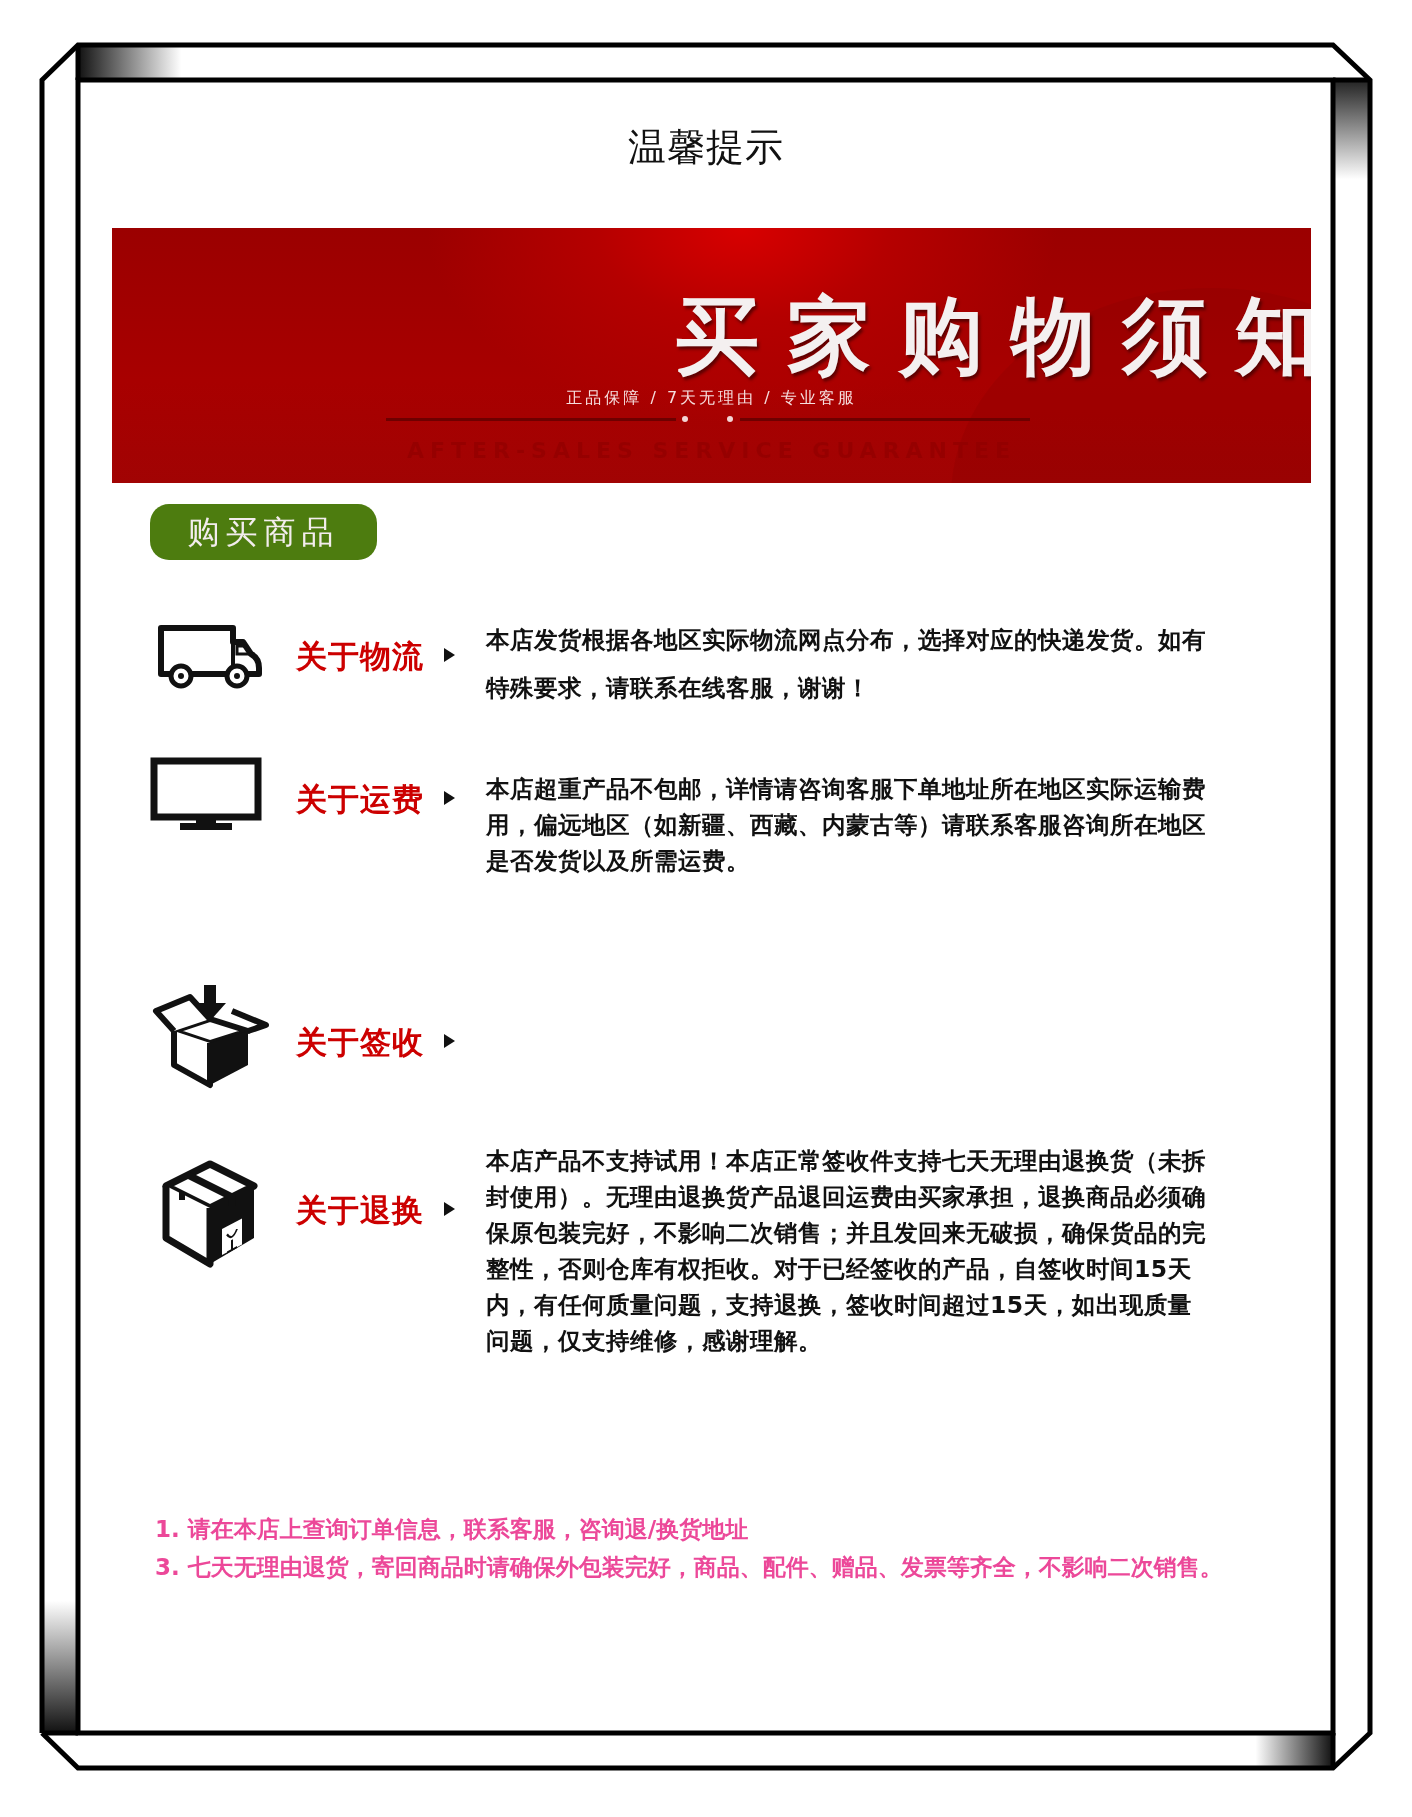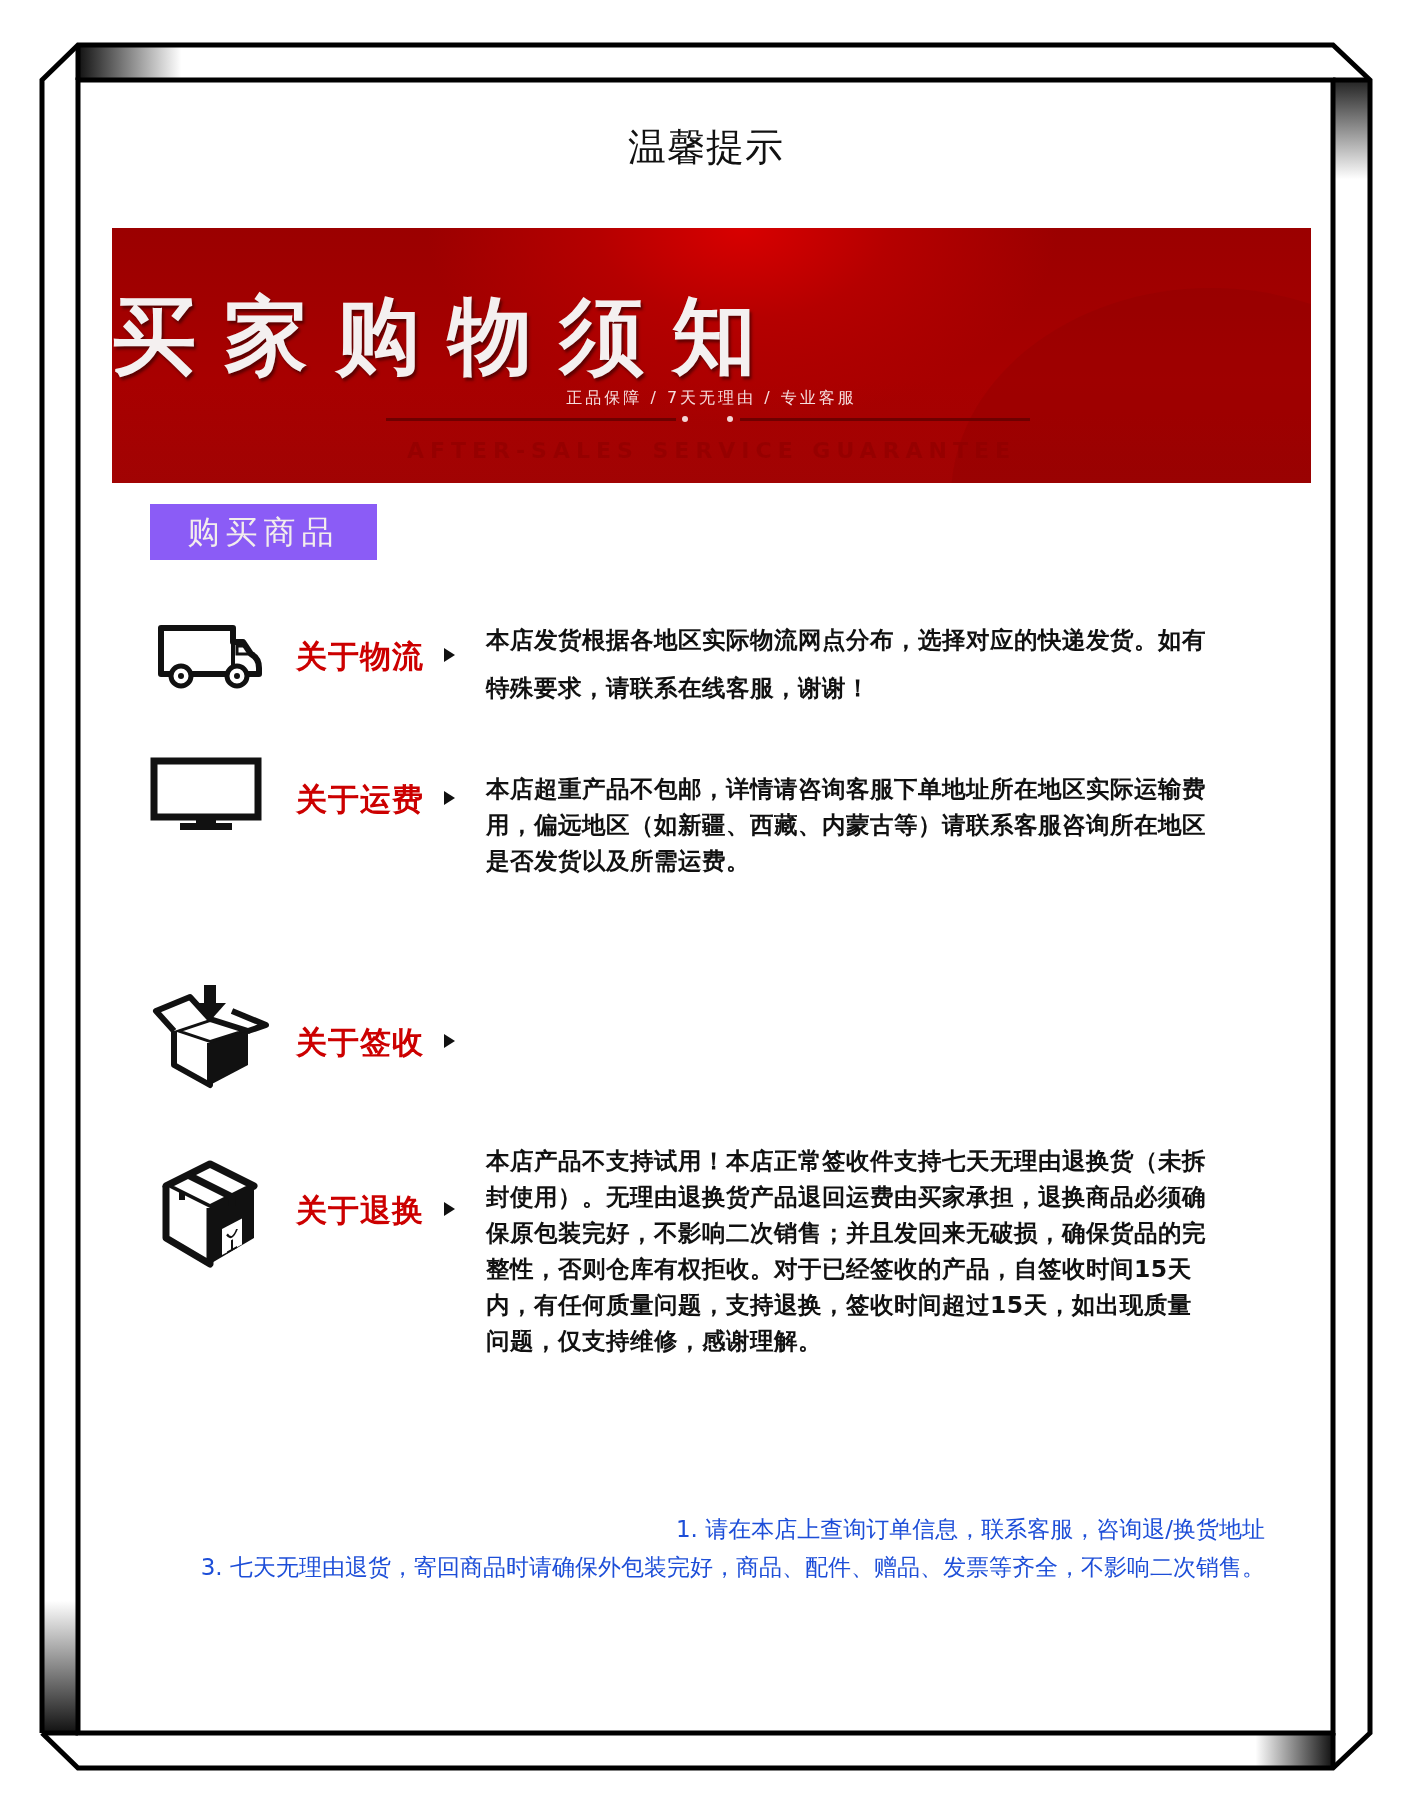--- a/index.html
+++ b/index.html
@@ -3,32 +3,32 @@
 <meta charset="utf-8">
 <style>
   html,body{margin:0;padding:0;background:#fff;}
   body{width:1412px;height:1817px;position:relative;overflow:hidden;font-family:"DejaVu Sans","Liberation Sans",sans-serif;}
   .frame-svg{position:absolute;left:0;top:0;}
   .title{position:absolute;left:0;width:1412px;top:122px;text-align:center;font-size:38px;color:#111;letter-spacing:1px;}
   .banner{position:absolute;left:112px;top:228px;width:1199px;height:255px;
     background:radial-gradient(ellipse 420px 260px at 630px 0px,#d80000 0%,#b50000 35%,rgba(160,0,0,0) 75%),
                linear-gradient(180deg,#9b0000 0%,#a80000 60%,#a10303 100%);overflow:hidden;}
   .banner .swoosh{position:absolute;right:-160px;top:60px;width:520px;height:420px;border-radius:50%;background:rgba(120,0,0,0.18);}
-  .banner-title{position:absolute;left:0;width:100%;top:52px;text-align:left;font-size:84px;font-weight:bold;color:#f4f0f0;letter-spacing:28px;text-shadow:2px 3px 3px rgba(60,0,0,.7);}
+  .banner-title{position:absolute;left:0;width:100%;top:52px;text-align:right;font-size:84px;font-weight:bold;color:#f4f0f0;letter-spacing:28px;text-shadow:2px 3px 3px rgba(60,0,0,.7);padding-left:36px;}
   .banner-sub{position:absolute;left:0;width:100%;top:160px;text-align:center;font-size:16px;color:#f6dede;letter-spacing:3px;}
   .banner-line{position:absolute;top:190px;height:3px;background:#6e0000;}
   .banner-dot{position:absolute;top:188px;width:6px;height:6px;border-radius:50%;background:#f3d5d5;}
   .banner-en{position:absolute;left:0;width:100%;top:210px;text-align:center;font-size:22px;font-weight:bold;color:#8e0000;letter-spacing:6px;opacity:.6;}
-  .section-label{position:absolute;left:150px;top:504px;width:227px;height:56px;background:#8b5cf6;color:#f3eded;font-size:32px;line-height:56px;text-align:center;letter-spacing:6px;}
+  .section-label{position:absolute;left:150px;top:504px;width:227px;height:56px;background:#4d7c0f;color:#f3eded;font-size:32px;line-height:56px;text-align:center;letter-spacing:6px;border-radius:19px;}
   .row{position:absolute;left:0;width:1412px;}
   .icon{position:absolute;}
   .row-label{position:absolute;left:296px;font-size:31px;color:#cc0000;font-weight:bold;letter-spacing:1px;}
   .row-arrow{position:absolute;left:444px;width:0;height:0;border-top:7px solid transparent;border-bottom:7px solid transparent;border-left:11px solid #111;}
   .row-desc{position:absolute;left:486px;width:720px;font-size:23.5px;font-weight:bold;color:#111;line-height:36px;letter-spacing:.5px;}
-  .notes{position:absolute;left:155px;top:1510px;width:1110px;font-size:23px;font-weight:normal;color:#1d4ed8;line-height:38px;text-align:right;}
+  .notes{position:absolute;left:155px;top:1510px;width:1110px;font-size:23px;font-weight:bold;color:#ec4899;line-height:38px;}
   .note{margin:0;}
 </style>
 </head>
 <body>
 
 <svg class="frame-svg" width="1412" height="1817" viewBox="0 0 1412 1817">
   <defs>
     <linearGradient id="gTopL" x1="0" x2="1" y1="0" y2="0">
       <stop offset="0" stop-color="#111"></stop>
         <stop offset="0.08" stop-color="#fff"></stop>

